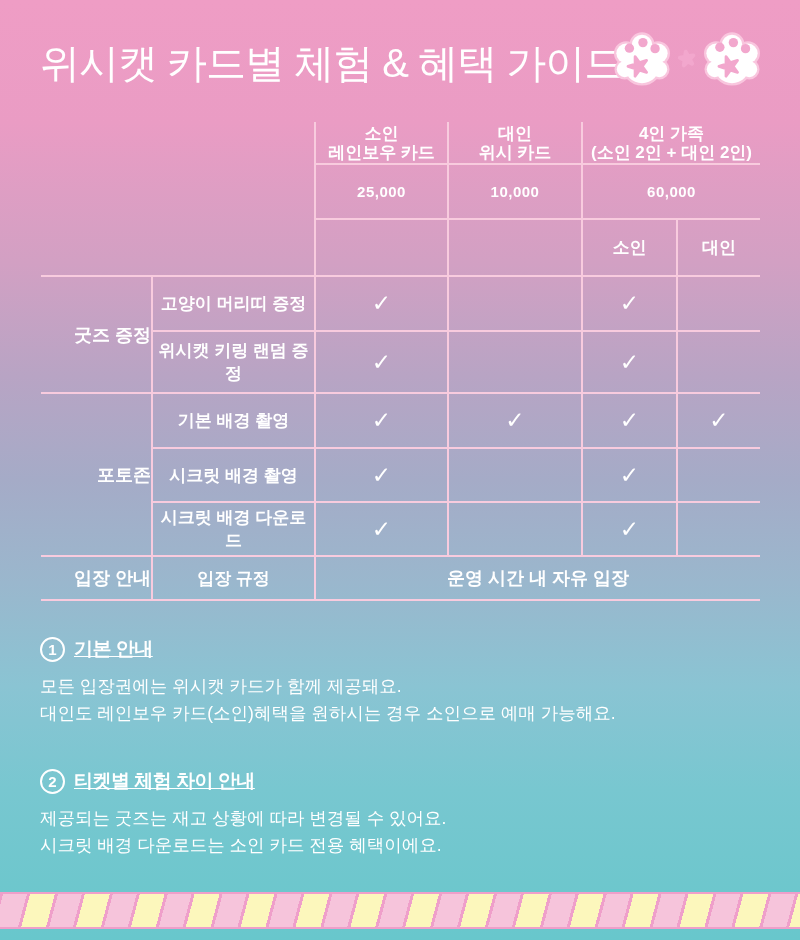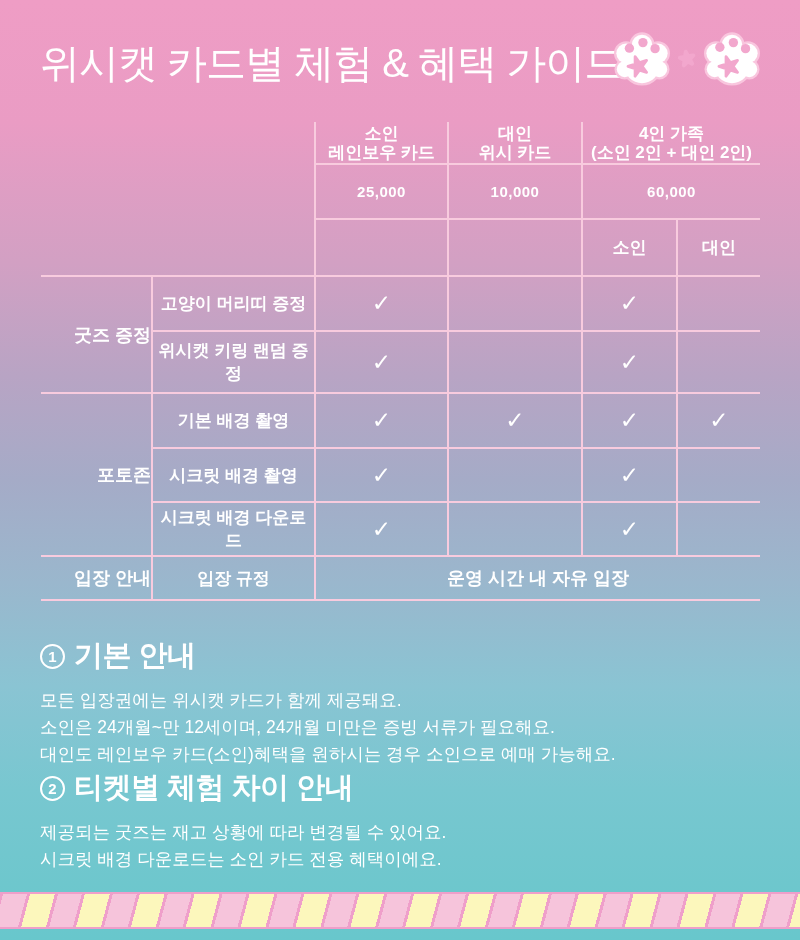--- a/index.html
+++ b/index.html
@@ -40,21 +40,21 @@
   
   .section { position:absolute; left:40px; }
   .section.s1 { top:636px; }
   .section.s2 { top:768px; }
   .sec-head { display:flex; align-items:center; gap:9px; }
   .circ {
     width:25px; height:25px; border:2.5px solid #fff; border-radius:50%;
     display:flex; align-items:center; justify-content:center;
     font-size:15px; font-weight:800; box-sizing:border-box;
   }
-  .sec-title { font-size:29px; font-weight:800; letter-spacing:-.5px; }
+  .sec-title { font-size:19px; font-weight:800; letter-spacing:-.5px;text-decoration:underline; }
   .sec-lines { margin-top:11px; font-size:17.5px; font-weight:400; line-height:27px; }
 
   
   .rope {
     position:absolute; left:0; top:892px; width:800px; height:37px; box-sizing:border-box;
     background:repeating-linear-gradient(105deg,
       #ef9fca 0px 3px, #f6c4db 3px 26px, #ef9fca 26px 29px, #fcf7bc 29px 53px);
     border-top:2px solid #ef9fca; border-bottom:2px solid #ef9fca;
   }
 </style>
@@ -203,21 +203,20 @@
   </tbody>
     </table>
 
   <div class="section s1">
     <div class="sec-head">
       <span class="circ">1</span>
       <span class="sec-title">기본 안내</span>
     </div>
     <div class="sec-lines">
       <div>모든 입장권에는 위시캣 카드가 함께 제공돼요.</div>
-      <div>소인은 24개월~만 12세이며, 24개월 미만은 증빙 서류가 필요해요.</div>
       <div>대인도 레인보우 카드(소인)혜택을 원하시는 경우 소인으로 예매 가능해요.</div>
     </div>
   </div>
 
   <div class="section s2">
     <div class="sec-head">
       <span class="circ">2</span>
       <span class="sec-title">티켓별 체험 차이 안내</span>
     </div>
     <div class="sec-lines">

